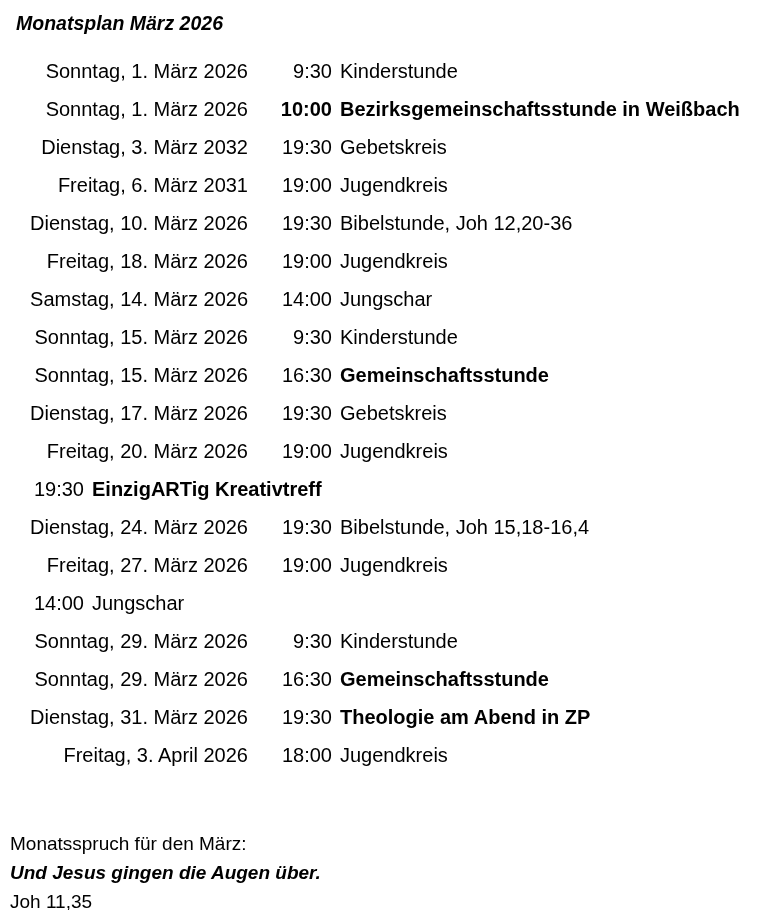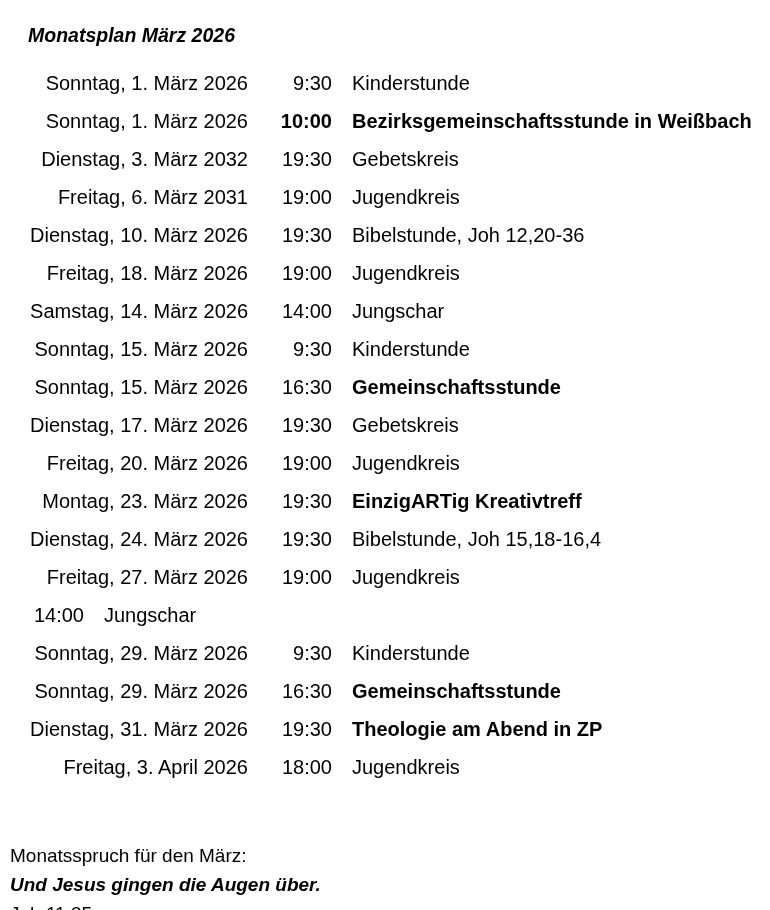--- a/index.html
+++ b/index.html
@@ -17,21 +17,21 @@
   .page {
     width: 770px;
     height: 910px;
     background: #ffffff;
   }
   .title {
     font-size: 19.5px;
     font-weight: bold;
     font-style: italic;
     line-height: 23px;
-    margin: 16px;
+    margin: 4px;
     padding: 8px 0 0 12px;
   }
   .rows {
     margin-top: 17px;
   }
   .row {
     display: flex;
     align-items: center;
     height: 38px;
     font-size: 20px;
@@ -41,21 +41,21 @@
     width: 248px;
     text-align: right;
     flex: 0 0 auto;
   }
   .col-time {
     width: 84px;
     text-align: right;
     flex: 0 0 auto;
   }
   .col-event {
-    margin-left: 20px;
+    margin-left: 8px;
     flex: 0 0 auto;
   }
   .bold {
     font-weight: bold;
   }
   .footer {
     margin: 55px 0 0 10px;
     font-size: 19px;
     line-height: 29px;
   }
@@ -131,21 +131,20 @@
     <span class="col-event">Gebetskreis</span>
   </div>
 
   <div class="row">
     <span class="col-date">Freitag, 20. März 2026</span>
     <span class="col-time">19:00</span>
     <span class="col-event">Jugendkreis</span>
   </div>
 
   <div class="row">
-    <span class="col-date">Montag, 23. März 2026</span>
     <span class="col-time">19:30</span>
     <span class="col-event bold">EinzigARTig Kreativtreff</span>
   </div>
 
   <div class="row">
     <span class="col-date">Dienstag, 24. März 2026</span>
     <span class="col-time">19:30</span>
     <span class="col-event">Bibelstunde, Joh 15,18-16,4</span>
   </div>
 

